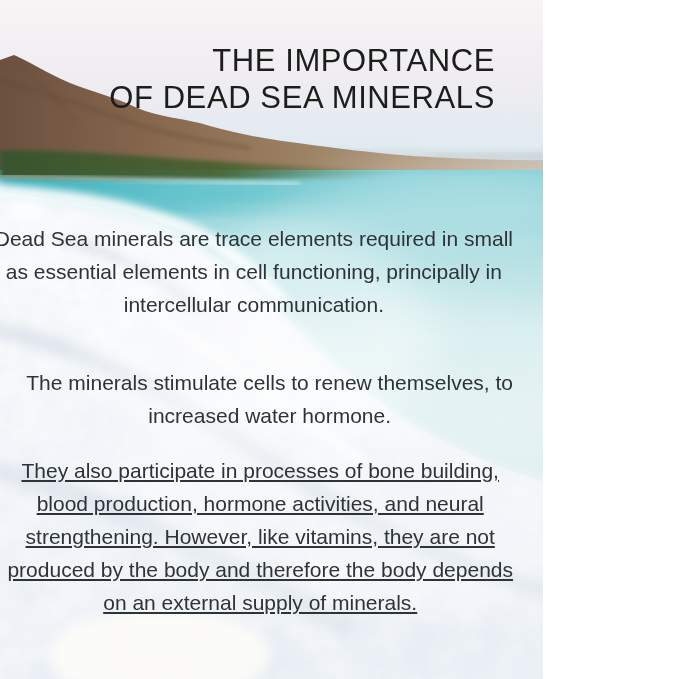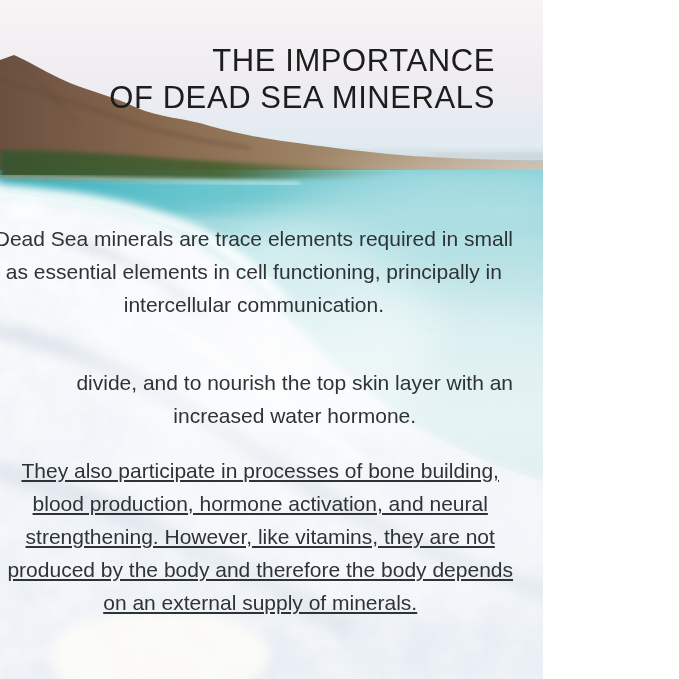--- a/index.html
+++ b/index.html
@@ -161,25 +161,25 @@
     <div>OF DEAD SEA MINERALS</div>
   </div>
 
   <div class="para para-1">
     <div>Dead Sea minerals are trace elements required in small</div>
     <div>as essential elements in cell functioning, principally in</div>
     <div>intercellular communication.</div>
   </div>
 
   <div class="para para-2">
-    <div>divide, and to nourish the top skin layer with an</div>
+    <div>The minerals stimulate cells to renew themselves, to</div>
     <div>increased water hormone.</div>
   </div>
 
   <div class="para para-3">
     <div>They also participate in processes of bone building,</div>
-    <div>blood production, hormone activation, and neural</div>
+    <div>blood production, hormone activities, and neural</div>
     <div>strengthening. However, like vitamins, they are not</div>
     <div>produced by the body and therefore the body depends</div>
     <div>on an external supply of minerals.</div>
   </div>
 
 </div>
 
 </body></html>

